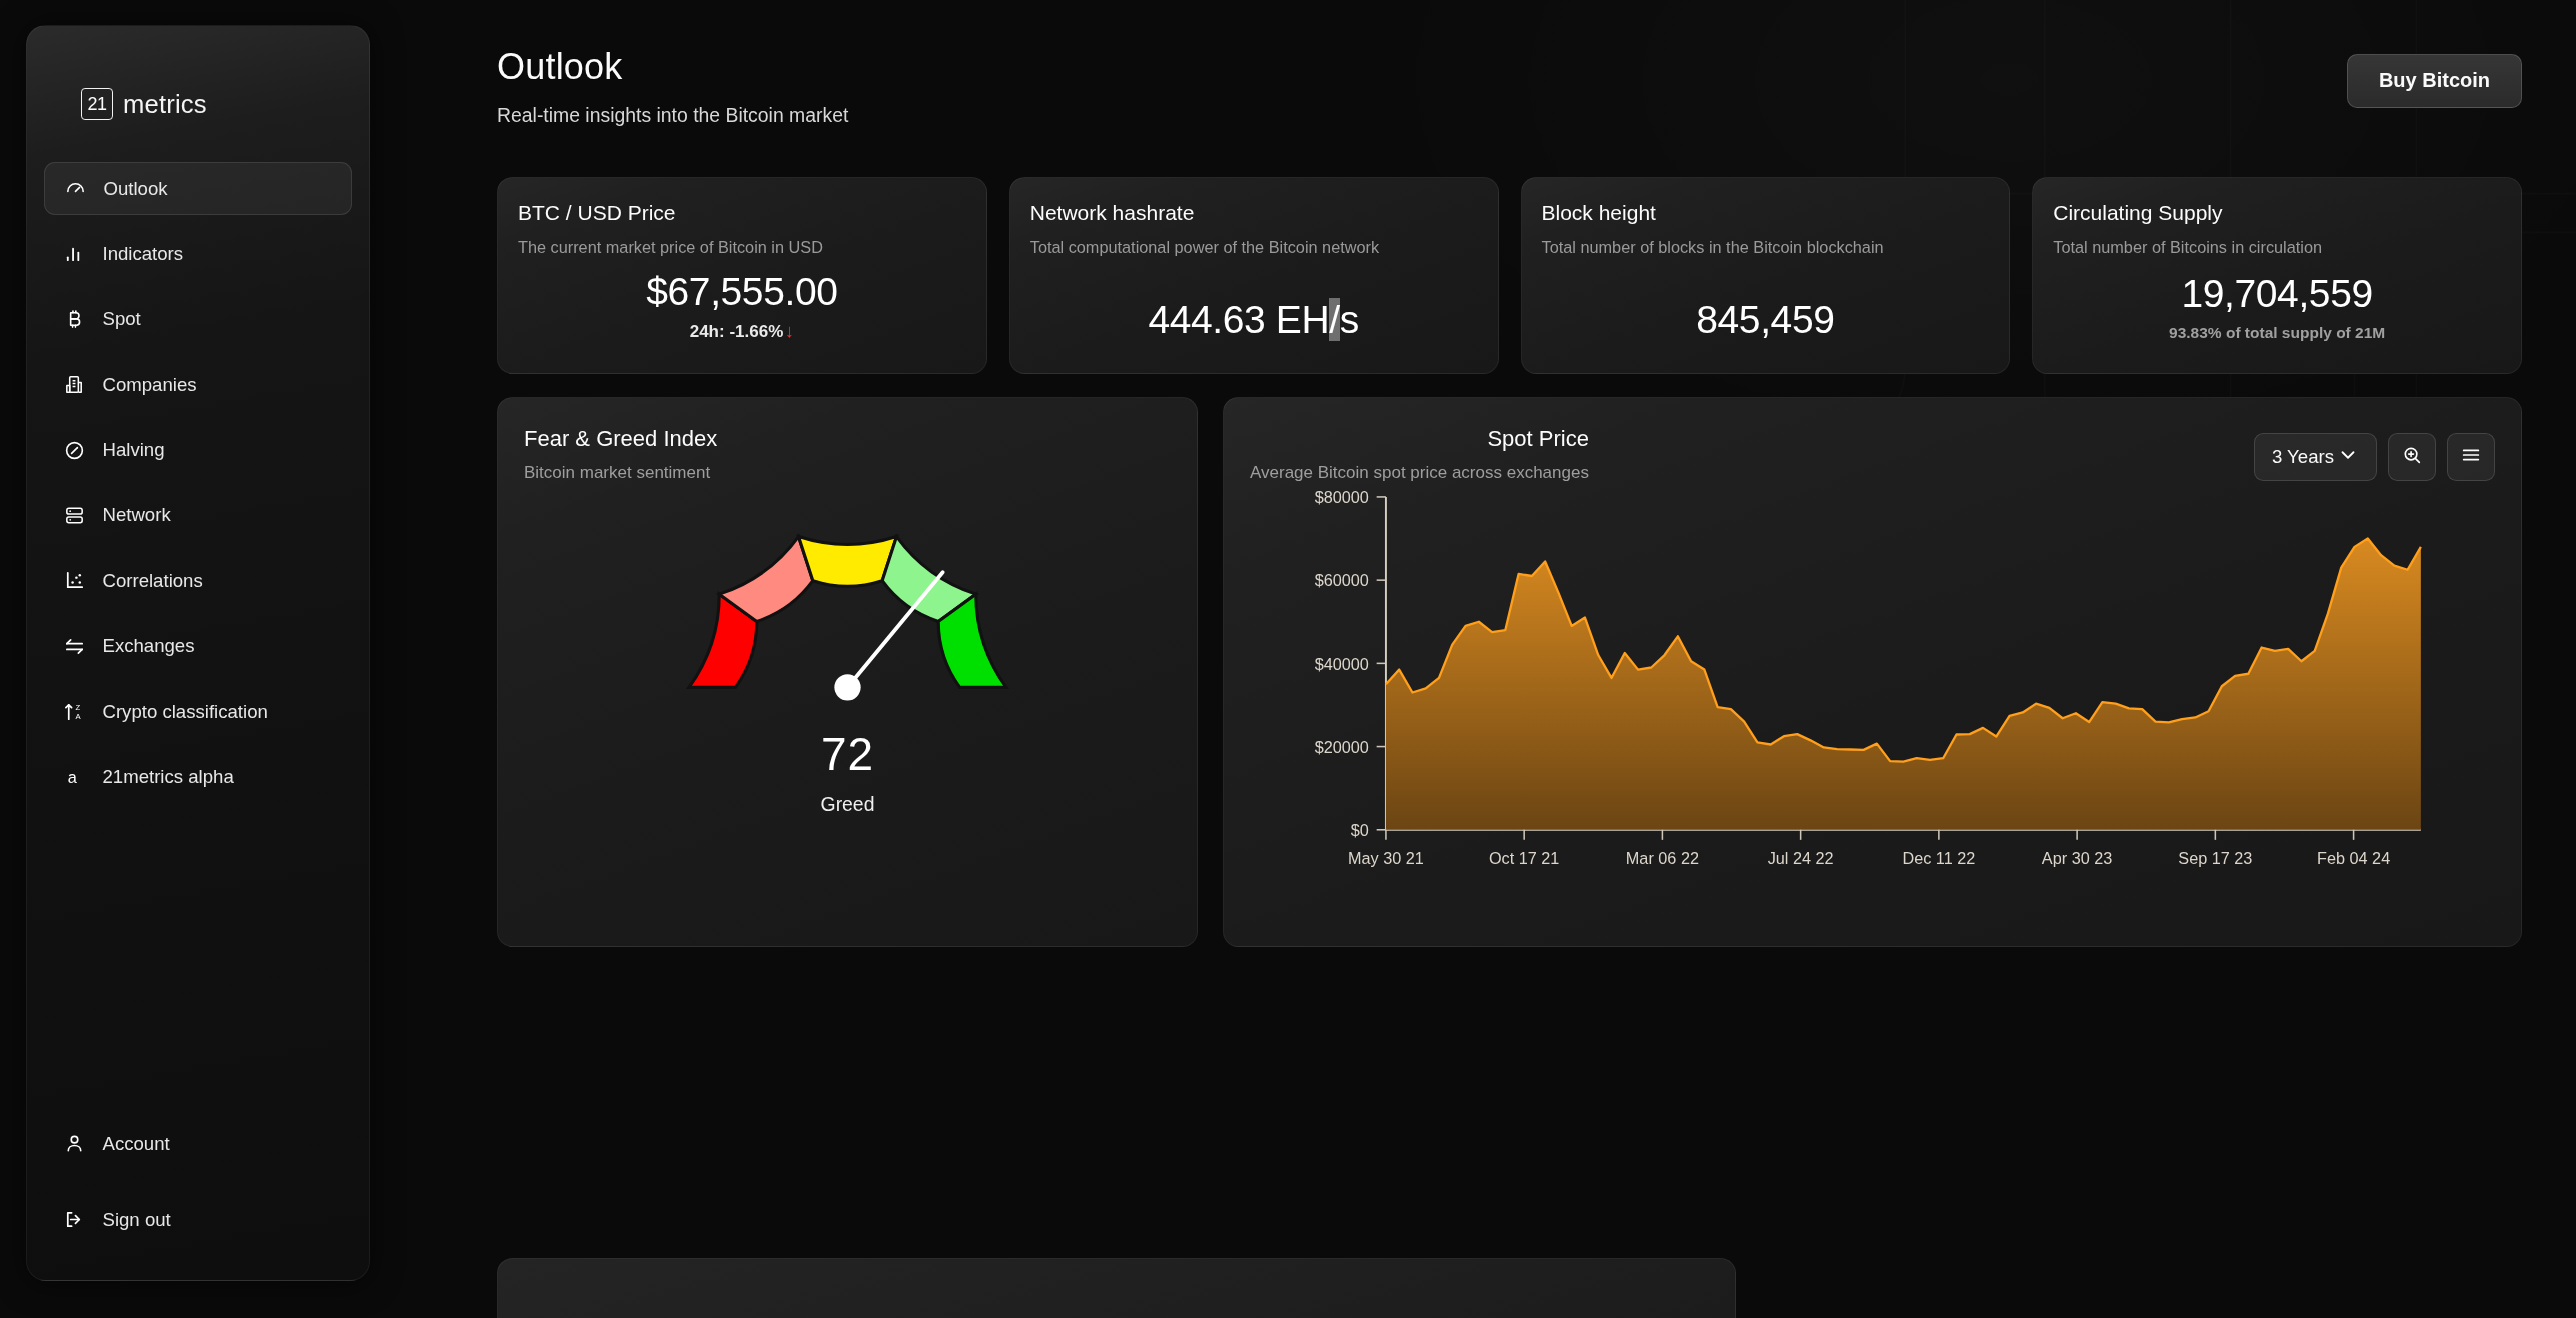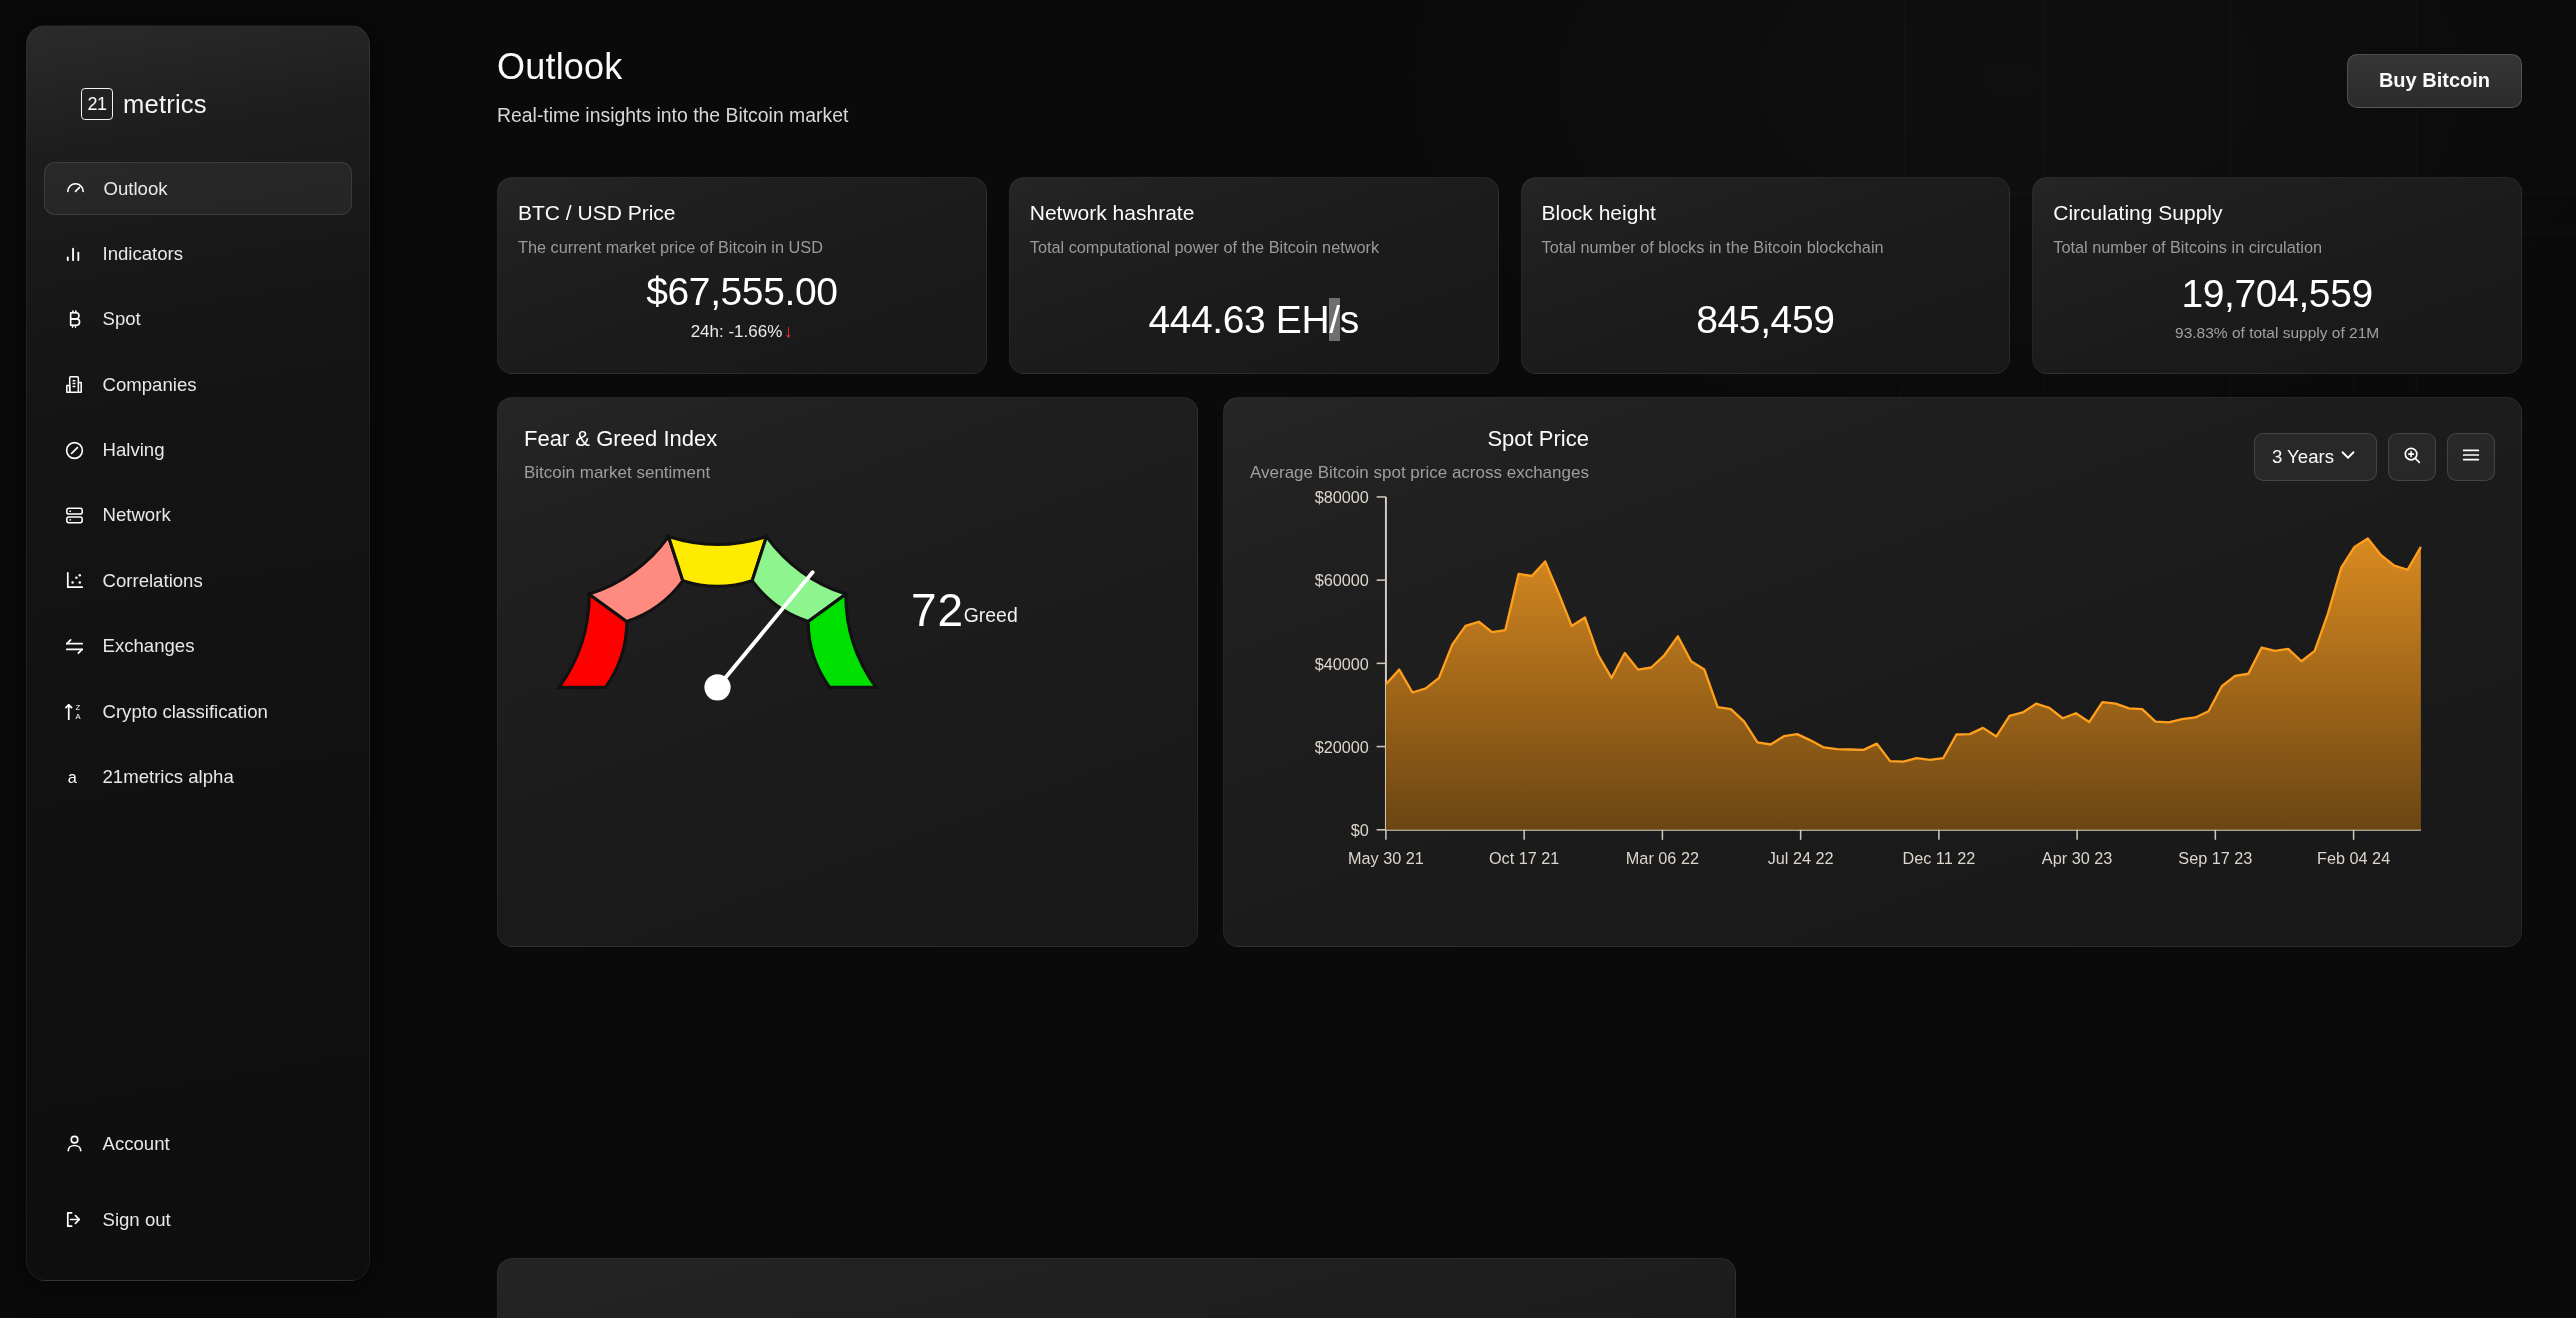--- a/index.html
+++ b/index.html
@@ -90,33 +90,33 @@
   }
   .kpi {
     flex: 1 1 0; height: 197px;
     padding: 23px 20px 18.6px 20px;
     display: flex; flex-direction: column;
   }
   .kpi-title { font-size: 21px; color: #fcfcfc; font-weight: 400; }
   .kpi-desc { font-size: 16.3px; color: #9a9a9a; margin-top: 11.6px; line-height: 1.38; max-width: 94%; }
   .kpi-body { margin-top: auto; display: flex; flex-direction: column; align-items: center; padding-bottom: 12.4px; }
   .kpi-value { font-size: 39px; color: #ffffff; font-weight: 400; letter-spacing: -0.4px; white-space: nowrap; }
-  .kpi-sub { font-size: 17px; color: #eaeaea; margin-top: 7.7px; display: flex; align-items: center; gap: 1.5px; }
+  .kpi-sub { font-size: 17px; color: #eaeaea; margin-top: 7.7px; display: flex; align-items: center; gap: 1.5px; font-weight: bold; }
   .kpi-sub.muted { color: #a0a0a0; font-size: 15.5px; }
   .arrow-down { color: #ff2d2d; font-size: 18.6px; line-height: 1; }
   .sel { background: #6f6f6f; color: #fff; }
 
   
   .row2 { display: flex; gap: 25px; margin-top: 23px; }
   .gauge-card { width: 701px; height: 550px; padding: 28px 26px; }
   .chart-card { flex: 1 1 0; height: 550px; padding: 28px 26px 15.5px 26px; position: relative; }
   .card-title { font-size: 22px; color: #fdfdfd; }
   .card-desc { font-size: 17px; color: #9e9e9e; margin-top: 11px; }
 
-  .gauge-wrap { margin-top: 11px; display: flex; align-items: center; }
+  .gauge-wrap { margin-top: 11px; display: flex; flex-direction: column; align-items: center; justify-content: space-between; }
   .gauge-val { font-size: 46px; color: #fff; margin-top: 1.5px; letter-spacing: 0.8px; }
   .gauge-label { font-size: 19.4px; color: #f0f0f0; margin-top: 12.4px; }
 
   .chart-head { display: flex; align-items: flex-start; justify-content: space-between; text-align: right; }
   .chart-tools { display: flex; gap: 11px; margin-top: 7.7px; }
   .tool {
     background: rgba(255,255,255,0.055);
     border: 0.8px solid rgba(255,255,255,0.13);
     border-radius: 9.3px;
     color: #fafafa; font-size: 18.6px;

